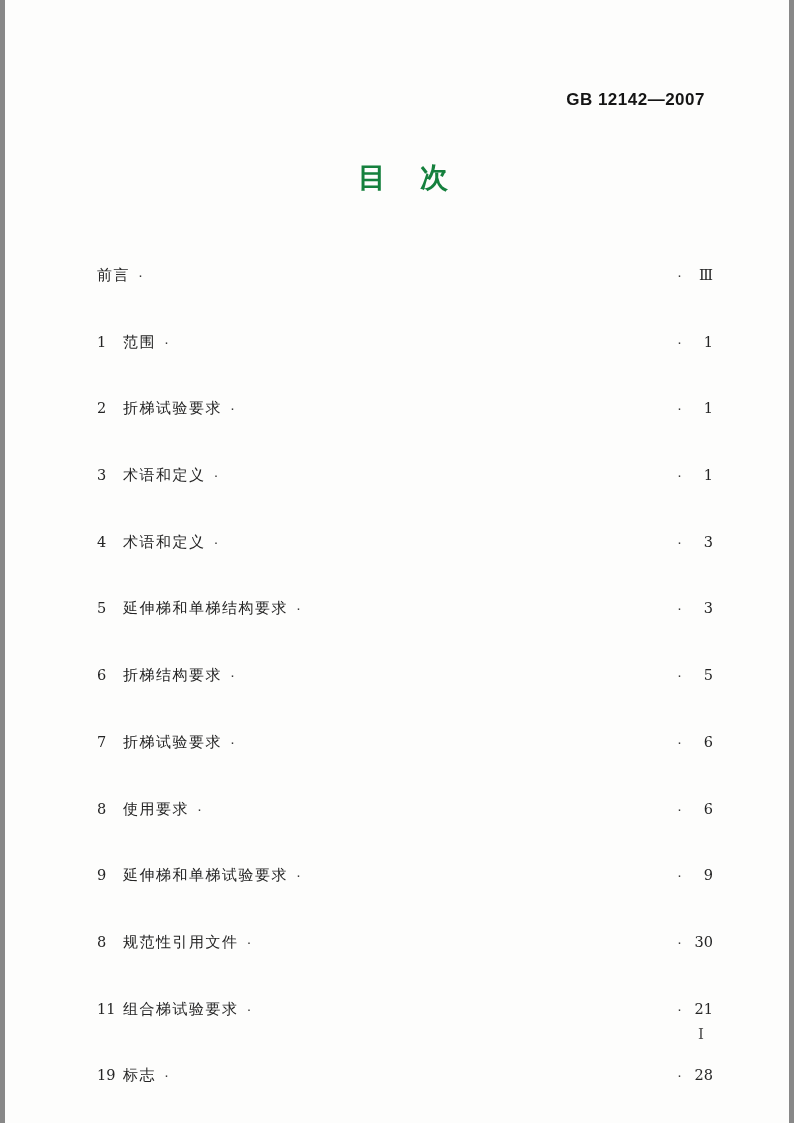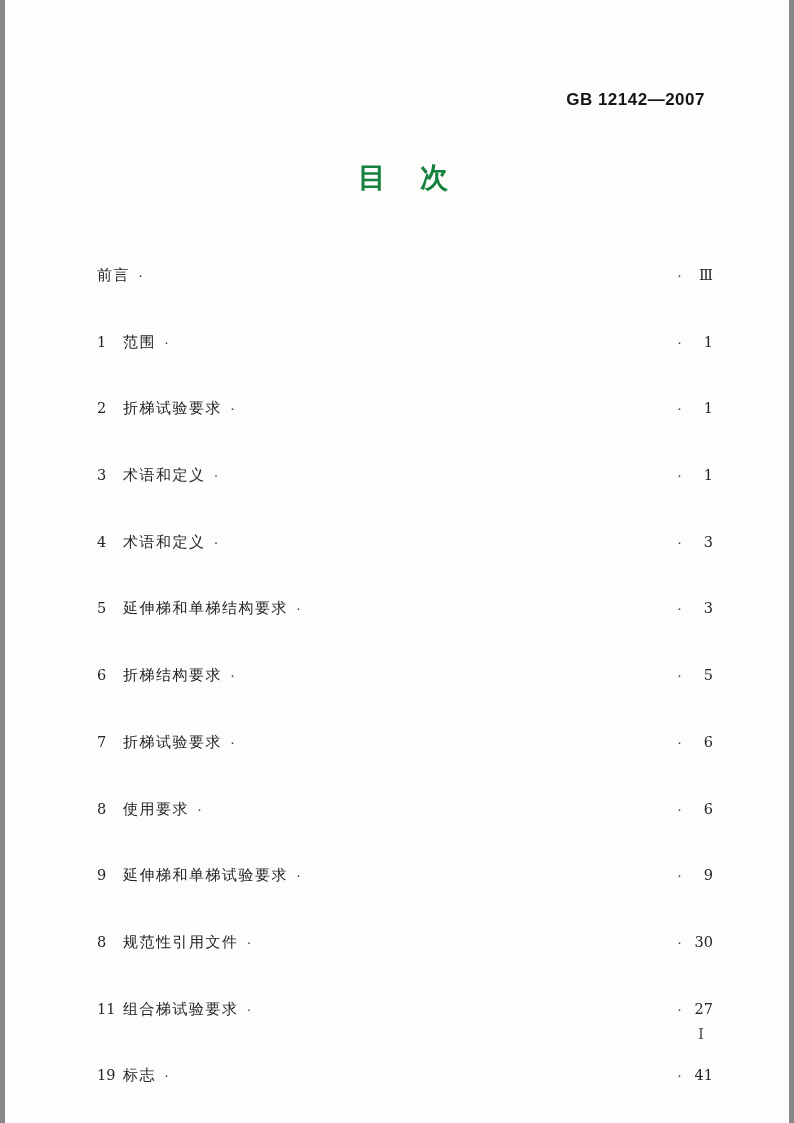--- a/index.html
+++ b/index.html
@@ -191,28 +191,28 @@
       <span class="toc-dot2">·</span>
       <span class="toc-page">30</span>
     </div>
 
     <div class="toc-row">
       <span class="toc-num">11</span>
       <span class="toc-title">组合梯试验要求</span>
       <span class="toc-dot">·</span>
       <span class="toc-fill"></span>
       <span class="toc-dot2">·</span>
-      <span class="toc-page">27</span>
+      <span class="toc-page">21</span>
     </div>
 
     <div class="toc-row">
       <span class="toc-num">19</span>
       <span class="toc-title">标志</span>
       <span class="toc-dot">·</span>
       <span class="toc-fill"></span>
       <span class="toc-dot2">·</span>
-      <span class="toc-page">41</span>
+      <span class="toc-page">28</span>
     </div>
   </div>
 
   <div class="folio">I</div>
 
 </div>
 
 </body></html>

